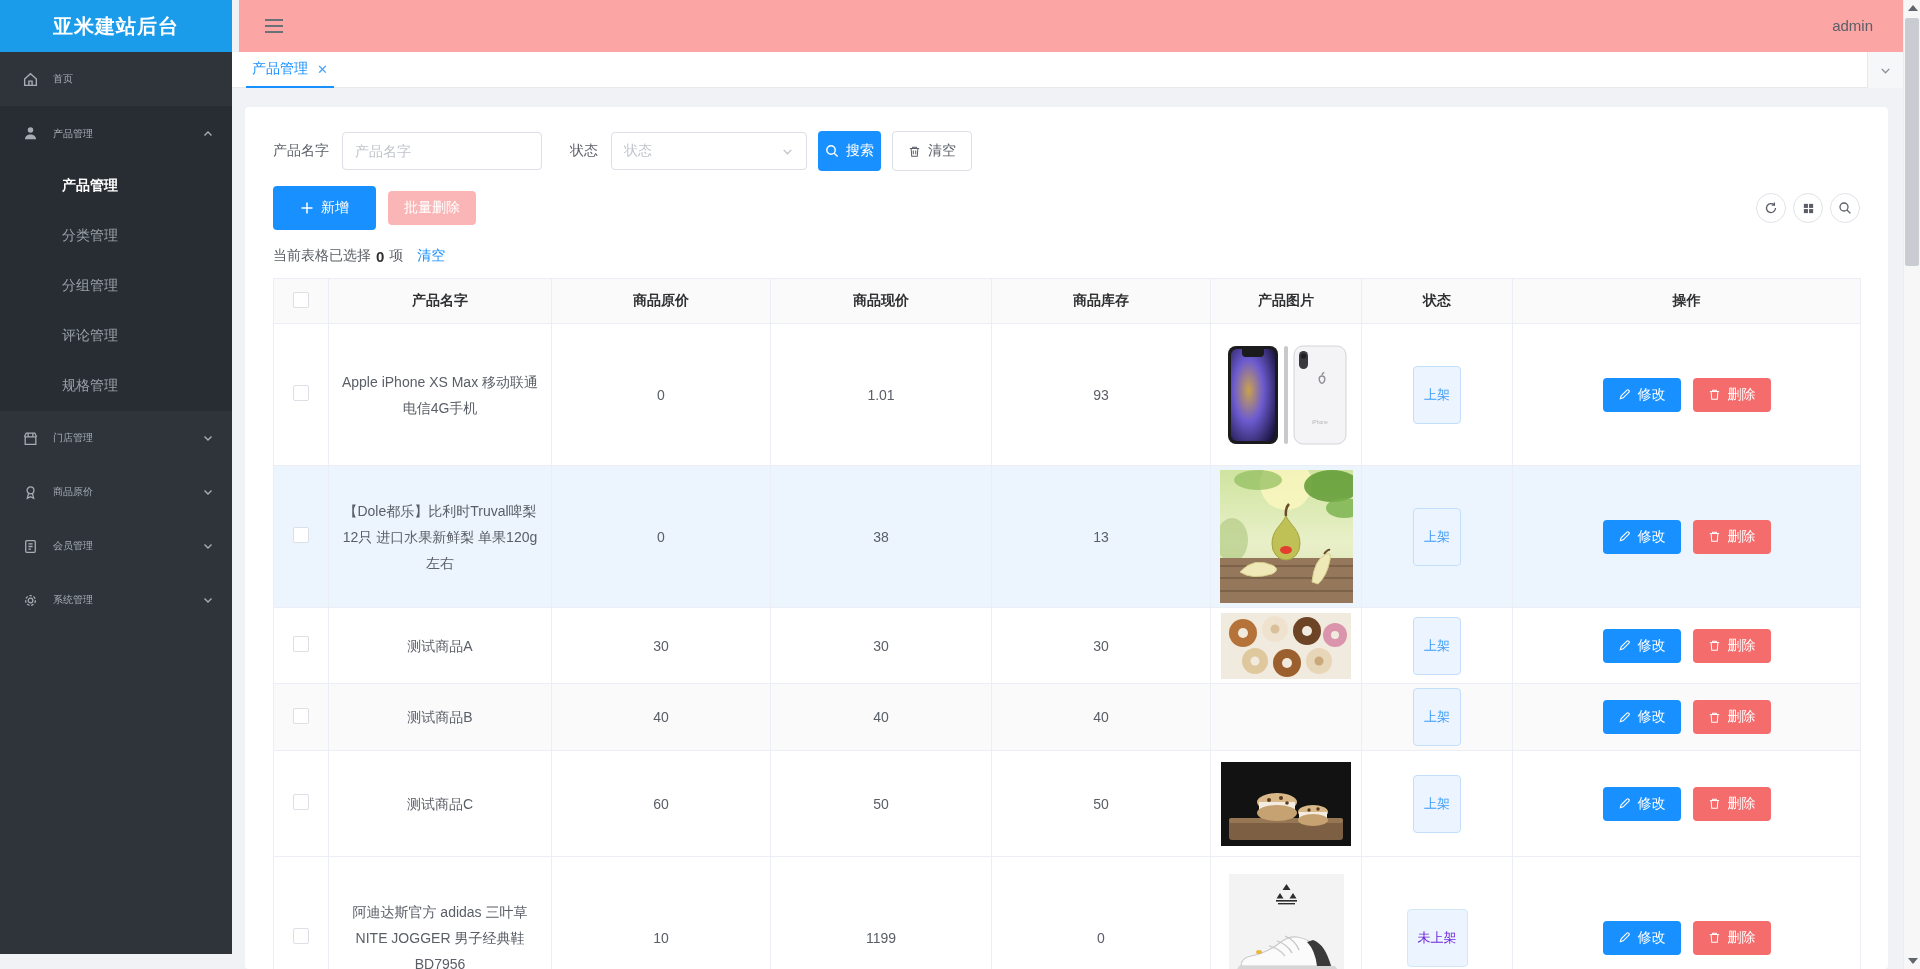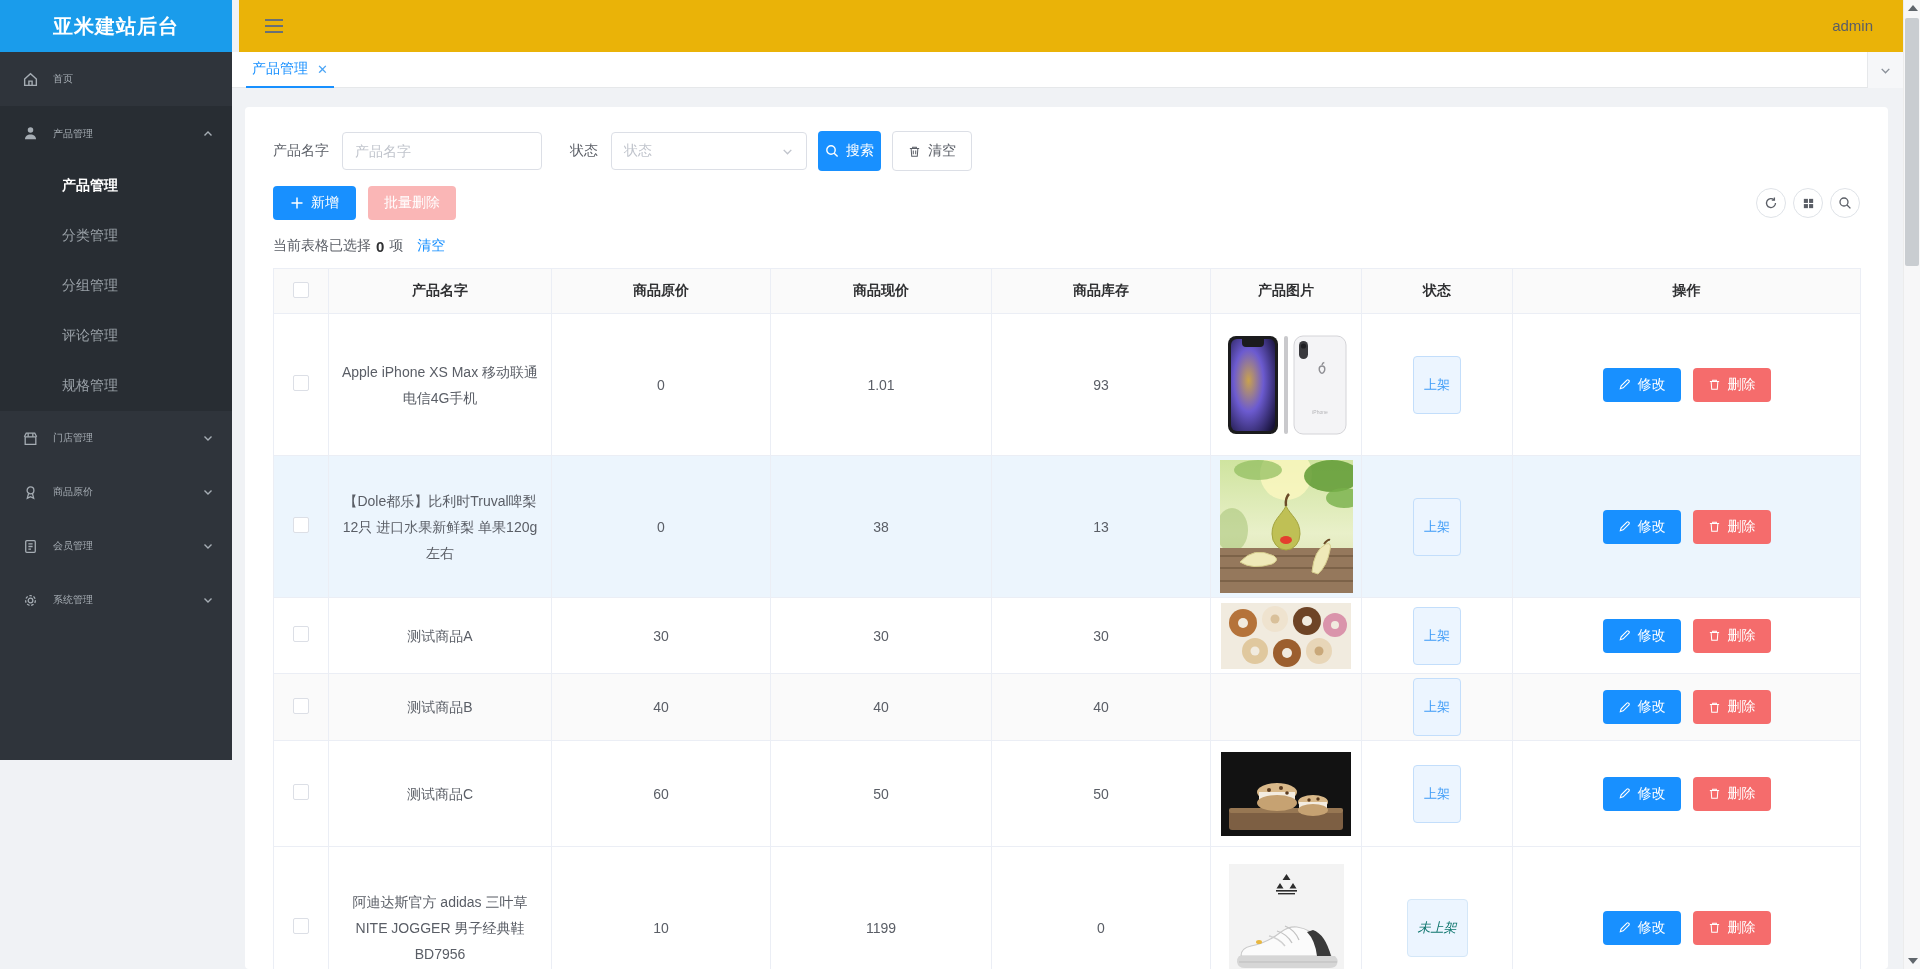--- a/index.html
+++ b/index.html
@@ -1,33 +1,33 @@
 <!DOCTYPE html>
 <html><head>
 <meta charset="utf-8">
 <style>
   * { margin:0; padding:0; box-sizing:border-box; }
   html,body { width:1920px; height:969px; overflow:hidden; font-family:"Liberation Sans", sans-serif; background:#f0f2f5; }
   svg { display:block; }
 
   
-  .sidebar { position:absolute; left:0; top:0; width:232px; height:760px; background:#2f343b; z-index:5; }
+  .sidebar { position:absolute; left:0; top:0; width:232px; height:954px; background:#2f343b; z-index:5; }
   .logo { height:52px; background:#1a9ceb; color:#fff; font-size:20px; font-weight:bold; text-align:center; line-height:52px; letter-spacing:1px; }
   .menu-item { height:54px; display:flex; align-items:center; padding:0 18px 0 22px; color:#a6adb4; font-size:10px; cursor:pointer; }
   .menu-item .mi-icon { width:17px; height:17px; flex:0 0 17px; }
   .menu-item .mi-label { margin-left:14px; flex:1; }
   .menu-item .mi-caret { width:12px; height:12px; }
   .submenu-wrap { background:#282d33; }
   .submenu-wrap .menu-item { height:55px; }
   .sub-item { height:50px; display:flex; align-items:center; padding-left:62px; color:#9aa1a8; font-size:14px; cursor:pointer; background:#282d33; }
   .sub-item.active { color:#ffffff; font-weight:bold; }
 
   
   .main { position:absolute; left:232px; top:0; right:17px; bottom:0; }
-  .topbar { position:absolute; left:7px; right:0; top:0; height:52px; background:#eab308; }
+  .topbar { position:absolute; left:7px; right:0; top:0; height:52px; background:#fca5a5; }
   .hamburger { position:absolute; left:24px; top:15px; width:22px; height:22px; cursor:pointer; color:#697076; }
   .admin { position:absolute; right:30px; top:0; height:52px; line-height:52px; font-size:15px; color:#5a5e66; cursor:pointer; }
   .tabbar { position:absolute; left:0; right:0; top:52px; height:36px; background:#fff; border-bottom:1px solid #e6e8ea; }
   .tab { position:absolute; left:14px; top:0; height:36px; display:flex; align-items:center; padding:0 6px; color:#1890ff; font-size:14px; border-bottom:2px solid #1890ff; cursor:pointer; }
   .tab-close { margin-left:9px; font-size:13px; color:#4aa4f5; cursor:pointer; }
   .tab-expand { position:absolute; right:0; top:0; width:36px; height:36px; background:#f6f7f9; border-left:1px solid #e6e8ea; display:flex; align-items:center; justify-content:center; color:#8a9099; cursor:pointer; }
 
   .content { position:absolute; left:0; right:0; top:88px; bottom:0; background:#f0f2f5; padding:19px 32px 0 13px; }
   .card { background:#fff; border-radius:4px; width:1643px; height:100%; padding:24px 28px; }
 
@@ -40,42 +40,42 @@
   .f-select .sel-text { font-size:14px; color:#c0c4cc; flex:1; }
   .f-select .sel-caret { color:#c0c4cc; }
   .btn { display:inline-flex; align-items:center; justify-content:center; gap:7px; border-radius:4px; font-size:14px; cursor:pointer; border:1px solid transparent; }
   .btn-primary { background:#1890ff; color:#fff; }
   .btn-plain { background:#fff; color:#5a5e66; border-color:#dcdfe6; }
   .btn-search { height:40px; padding:0 6px; }
   .btn-clear { height:40px; padding:0 15px; }
 
   
   .toolbar-row { margin-top:15px; display:flex; align-items:center; }
-  .btn-add { height:34px; padding:0 16px; }
+  .btn-add { height:44px; padding:0 26px; }
   .btn-batch { height:34px; padding:0 15px; background:#fab6b6; color:#fff; margin-left:12px; cursor:not-allowed; }
   .tool-icons { margin-left:auto; display:flex; gap:7px; }
   .circle-btn { width:30px; height:30px; border:1px solid #dfe3e8; border-radius:50%; background:#fff; display:flex; align-items:center; justify-content:center; color:#5a5e66; cursor:pointer; }
 
   
   .select-row { margin-top:17px; font-size:14px; color:#5a5e66; display:flex; align-items:center; }
   .select-count { font-weight:bold; color:#303133; margin:0 5px; font-size:15px; }
   .select-clear { color:#1890ff; margin-left:14px; cursor:pointer; }
 
   
   .ptable { margin-top:13px; border-collapse:collapse; table-layout:fixed; width:1587px; background:#fff; }
   .ptable th, .ptable td { border:1px solid #ebeef5; font-size:14px; text-align:center; vertical-align:middle; padding:4px 8px; }
   .ptable th { background:#fafafa; color:#303133; font-weight:bold; height:45px; }
   .ptable td { color:#5a5e66; }
   tr.r1 { height:142px; } tr.r2 { height:142px; background:#ecf5fd; } tr.r3 { height:76px; }
   tr.r4 { height:46px; background:#fafafa; } tr.r5 { height:106px; } tr.r6 { height:162px; }
   .name-cell { line-height:26px; padding:0 14px; }
   .checkbox { width:16px; height:16px; border:1px solid #dcdfe6; border-radius:2px; background:#fff; display:inline-block; cursor:pointer; }
   .img-wrap { display:flex; align-items:center; justify-content:center; }
   .tag { display:inline-block; padding:19px 10px; font-size:13px; background:#ecf5ff; border:1px solid #c3defb; border-radius:4px; color:#3f9cf7; }
-  .tag.muted { color:#0f766e; border-color:#d4e7f8;font-style:italic; }
+  .tag.muted { color:#6d28d9; border-color:#d4e7f8; }
   .actions { display:flex; align-items:center; justify-content:center; gap:12px; }
   .btn-edit { height:34px; padding:0 14px; background:#1890ff; color:#fff; }
   .btn-del { height:34px; padding:0 14px; background:#f56c6c; color:#fff; }
 
   
   .scrollbar { position:absolute; right:0; top:0; width:17px; height:969px; background:#f7f7f8; border-left:1px solid #ececec; z-index:9; }
   .sb-arrow-up { position:absolute; top:5px; left:4px; width:0; height:0; border-left:5px solid transparent; border-right:5px solid transparent; border-bottom:6px solid #60666c; }
   .sb-arrow-down { position:absolute; bottom:5px; left:4px; width:0; height:0; border-left:5px solid transparent; border-right:5px solid transparent; border-top:6px solid #60666c; }
   .sb-thumb { position:absolute; top:18px; left:1px; width:14px; height:248px; background:#c9cdd1; border-radius:2px; cursor:pointer; }
 </style>

